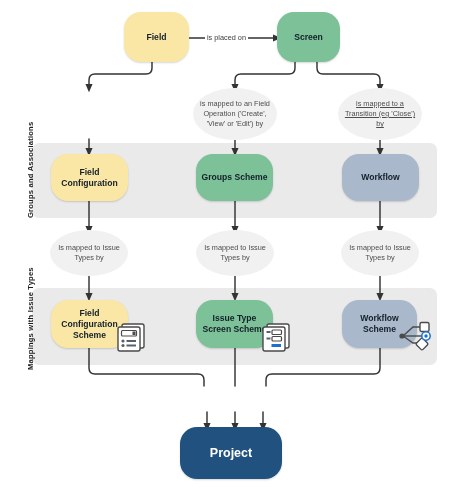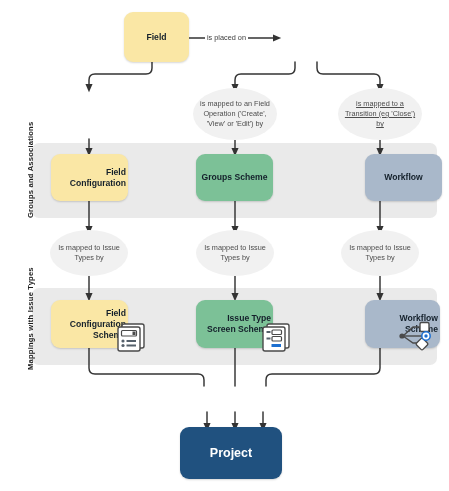--- a/index.html
+++ b/index.html
@@ -7,27 +7,27 @@
        font-family:"Liberation Sans","DejaVu Sans",sans-serif;}
   #canvas{position:absolute;left:0;top:0;width:449px;height:491px;}
   svg.wires{position:absolute;left:0;top:0;width:449px;height:491px;pointer-events:none;}
 
   .band{position:absolute;background:#eaeaea;border-radius:7px;}
 
   .vlabel{position:absolute;font-size:7.6px;color:#1b1b1b;font-weight:bold;
           letter-spacing:.2px;white-space:nowrap;
           transform-origin:0 0;transform:rotate(-90deg);}
 
-  .node{position:absolute;border-radius:9px;display:flex;align-items:center;
-        justify-content:center;text-align:right;font-weight:bold;
+  .node{position:absolute;border-radius:17px;display:flex;align-items:center;
+        justify-content:center;text-align:center;font-weight:bold;
         color:#14202b;font-size:8.6px;line-height:1.28;
         box-shadow:0 1px 2px rgba(0,0,0,.16);padding:2px;box-sizing:border-box;}
   .node.yellow{background:#fae7a5;}
   .node.green{background:#7cc197;}
-  .node.gray{background:#a9b8ca;margin-left:23px;}
+  .node.gray{background:#a9b8ca;}
   .node.navy{background:#20517f;color:#ffffff;font-size:12.5px;}
 
   .ell{position:absolute;background:#f1f1f1;border-radius:50%;
        display:flex;align-items:center;justify-content:center;text-align:center;
        color:#4d4d4d;font-size:7.3px;line-height:1.38;padding:3px;box-sizing:border-box;}
 
   .edge-label{position:absolute;font-size:7.3px;color:#3b3b3b;background:#ffffff;
               padding:0 2px;white-space:nowrap;}
 
   .icon{position:absolute;}
@@ -75,20 +75,21 @@
       <path d="M235,348 L235,386"></path>
       <path d="M380,348 L380,368 Q380,374 374,374 L272,374 Q266,374 266,380 L266,386"></path>
 
       <path d="M207,412 L207,427" marker-end="url(#ah)"></path>
       <path d="M235,412 L235,427" marker-end="url(#ah)"></path>
       <path d="M263,412 L263,427" marker-end="url(#ah)"></path>
     </g>
   </svg>
 
   <div class="node yellow" style="left:124px;top:12px;width:65px;height:50px;">Field</div>
+  <div class="node green" style="left:277px;top:12px;width:63px;height:50px;">Screen</div>
 
   <div class="edge-label" style="left:205px;top:33px;">is placed on</div>
 
   <div class="ell" style="left:193px;top:88px;width:84px;height:52px;">is mapped to an Field Operation ('Create', 'View' or 'Edit') by</div>
   <div class="ell" style="left:338px;top:88px;width:84px;height:52px;text-decoration:underline;">is mapped to a Transition (eg 'Close') by</div>
 
   <div class="node yellow" style="left:51px;top:154px;width:77px;height:47px;">Field Configuration</div>
   <div class="node green" style="left:196px;top:154px;width:77px;height:47px;">Groups Scheme</div>
   <div class="node gray" style="left:342px;top:154px;width:77px;height:47px;">Workflow</div>
 

